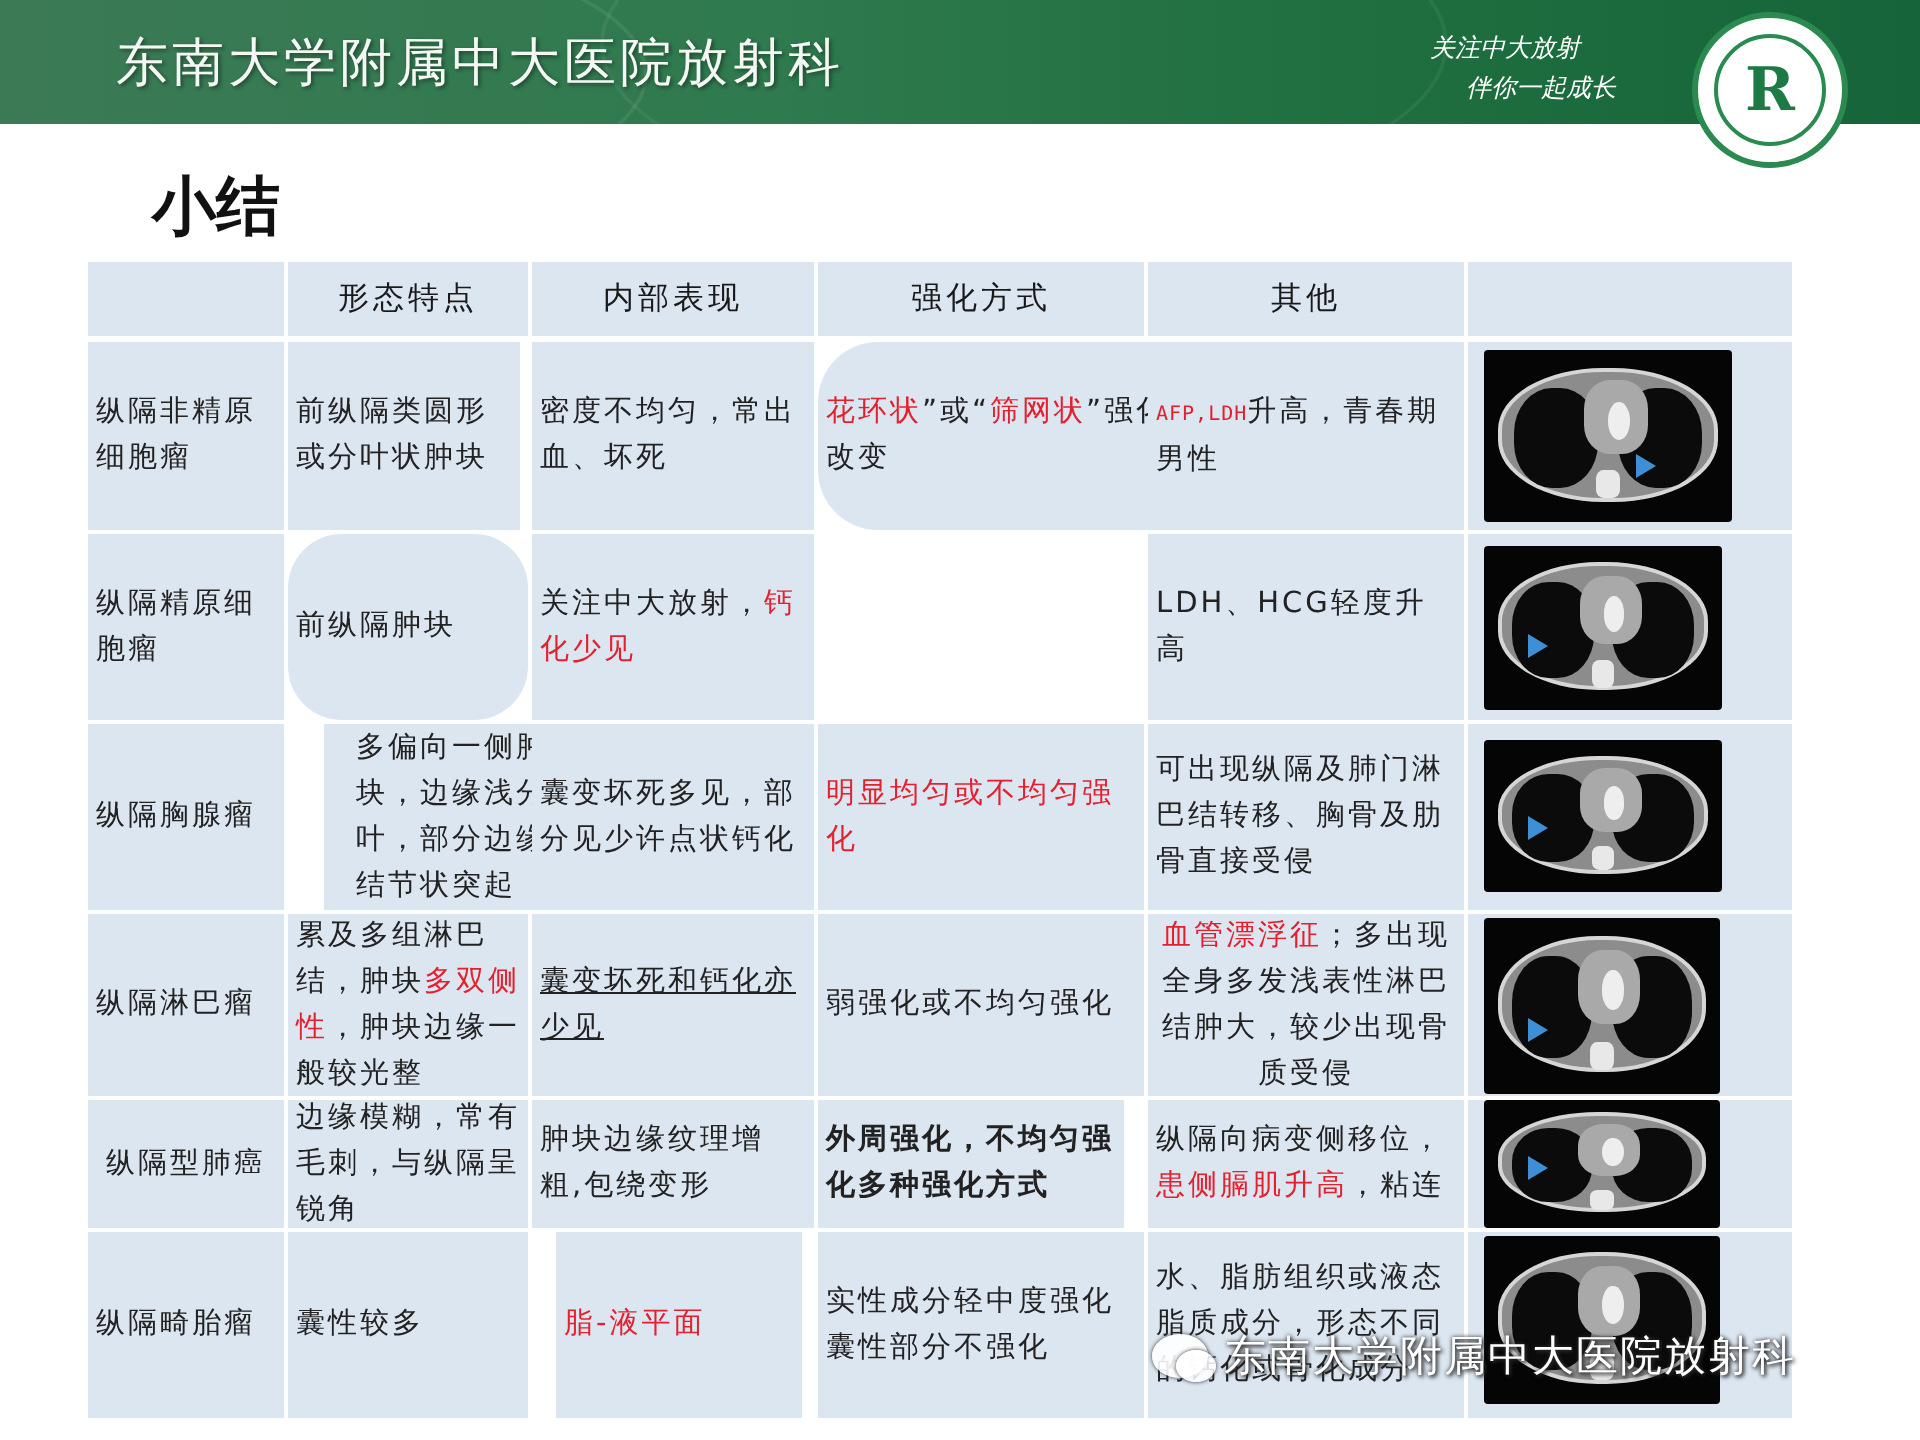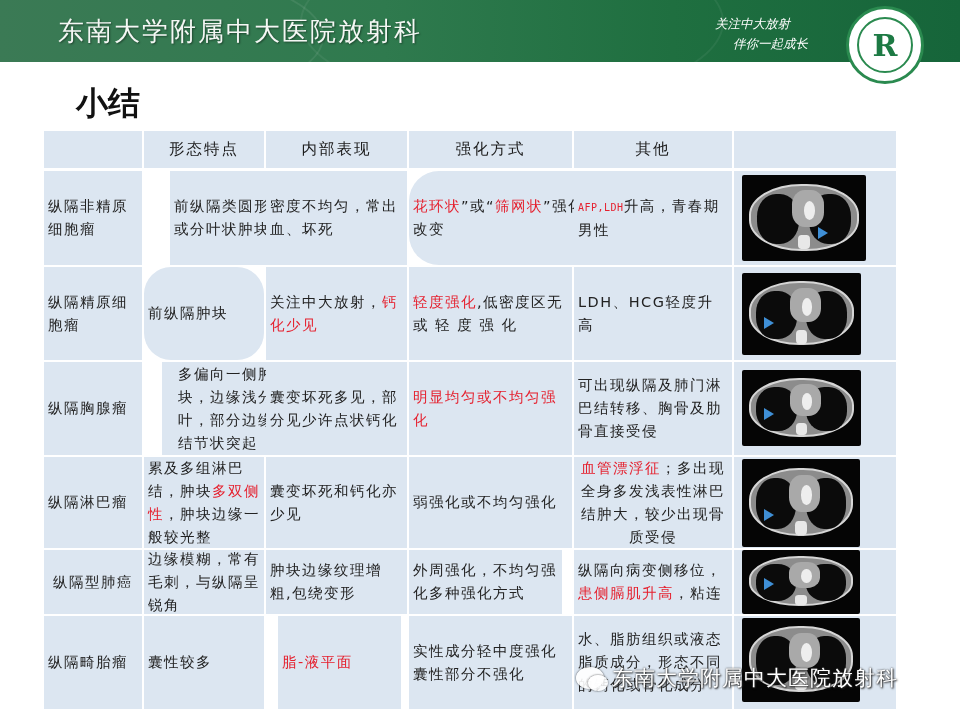--- a/index.html
+++ b/index.html
@@ -137,21 +137,21 @@
         <span>其他</span>
       </div>
     <div class="cell" style="left:690px;width:162px;">
         <span></span>
       </div>
   </div>
 <div class="row" style="top: 40px; height: 94px;">
       <div class="cell" style="left: 0px; width: 98px;">
         <span class="t">纵隔非精原细胞瘤</span>
       </div>
-      <div class="cell" style="left: 100px; width: 116px; margin-left: 26px;">
+      <div class="cell" style="left: 100px; width: 116px;">
         <span class="t">前纵隔类圆形或分叶状肿块</span>
       </div>
       <div class="cell" style="left: 222px; width: 141px;">
         <span class="t">密度不均匀，常出血、坏死</span>
       </div>
       <div class="cell" style="left: 365px; width: 195px; border-radius: 30px;">
         <span class="t"><span class="red">花环状</span><span>”或“</span><span class="red">筛网状</span><span>”强化改变</span></span>
       </div>
       <div class="cell" style="left: 530px; width: 158px;">
         <span class="t"><span class="red mono">AFP,LDH</span><span>升高，青春期男性</span></span>
@@ -171,23 +171,20 @@
     <div class="row" style="top: 136px; height: 93px;">
       <div class="cell" style="left: 0px; width: 98px;">
         <span class="t">纵隔精原细胞瘤</span>
       </div>
       <div class="cell" style="left: 100px; width: 120px; border-radius: 27px;">
         <span class="t">前纵隔肿块</span>
       </div>
       <div class="cell" style="left: 222px; width: 141px;">
         <span class="t"><span>关注中大放射，</span><span class="red">钙化少见</span></span>
       </div>
-      <div class="cell" style="left: 365px; width: 163px;">
-        <span class="t"><span class="red">轻度强化</span><span>,低密度区无 或 轻 度 强 化</span></span>
-      </div>
       <div class="cell" style="left: 530px; width: 158px;">
         <span class="t">LDH、HCG轻度升高</span>
       </div>
       <div class="cell" style="left: 690px; width: 162px; display: block;">
         <div class="ct" style="left: 8px; top: 6px; width: 119px; height: 82px;">
           <div class="body"></div>
           <div class="lungL"></div>
           <div class="lungR"></div>
           <div class="mass"></div>
           <div class="vessel"></div>
@@ -224,21 +221,21 @@
         </div>
       </div>
     </div>
     <div class="row" style="top: 326px; height: 91px;">
       <div class="cell" style="left: 0px; width: 98px;">
         <span class="t">纵隔淋巴瘤</span>
       </div>
       <div class="cell" style="left: 100px; width: 120px;">
         <span class="t"><span>累及多组淋巴结，肿块</span><span class="red">多双侧性</span><span>，肿块边缘一般较光整</span></span>
       </div>
-      <div class="cell" style="left: 222px; width: 141px;">
+      <div class="cell" style="left: 222px; width: 141px; text-decoration: underline;">
         <span class="t">囊变坏死和钙化亦少见</span>
       </div>
       <div class="cell" style="left: 365px; width: 163px;">
         <span class="t">弱强化或不均匀强化</span>
       </div>
       <div class="cell" style="left: 530px; width: 158px; text-align: center;">
         <span class="t"><span class="red">血管漂浮征</span><span>；多出现全身多发浅表性淋巴结肿大，较少出现骨质受侵</span></span>
       </div>
       <div class="cell" style="left: 690px; width: 162px; display: block;">
         <div class="ct" style="left: 8px; top: 2px; width: 118px; height: 88px;">
@@ -255,21 +252,21 @@
     <div class="row" style="top: 419px; height: 64px;">
       <div class="cell" style="left: 0px; width: 98px; justify-content: center;">
         <span class="t">纵隔型肺癌</span>
       </div>
       <div class="cell" style="left: 100px; width: 120px;">
         <span class="t">边缘模糊，常有毛刺，与纵隔呈锐角</span>
       </div>
       <div class="cell" style="left: 222px; width: 141px;">
         <span class="t">肿块边缘纹理增粗,包绕变形</span>
       </div>
-      <div class="cell" style="left: 365px; width: 153px;">
+      <div class="cell" style="left: 365px; width: 153px; font-weight: bold;">
         <span class="t">外周强化，不均匀强化多种强化方式</span>
       </div>
       <div class="cell" style="left: 530px; width: 158px;">
         <span class="t"><span>纵隔向病变侧移位，</span><span class="red">患侧膈肌升高</span><span>，粘连</span></span>
       </div>
       <div class="cell" style="left: 690px; width: 162px; display: block;">
         <div class="ct" style="left: 8px; top: 0px; width: 118px; height: 64px;">
           <div class="body"></div>
           <div class="lungL"></div>
           <div class="lungR"></div>

